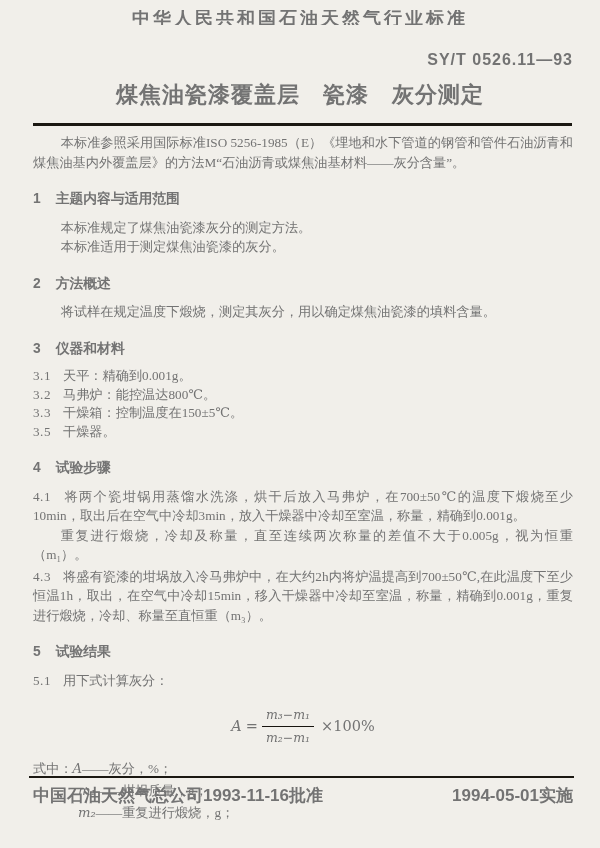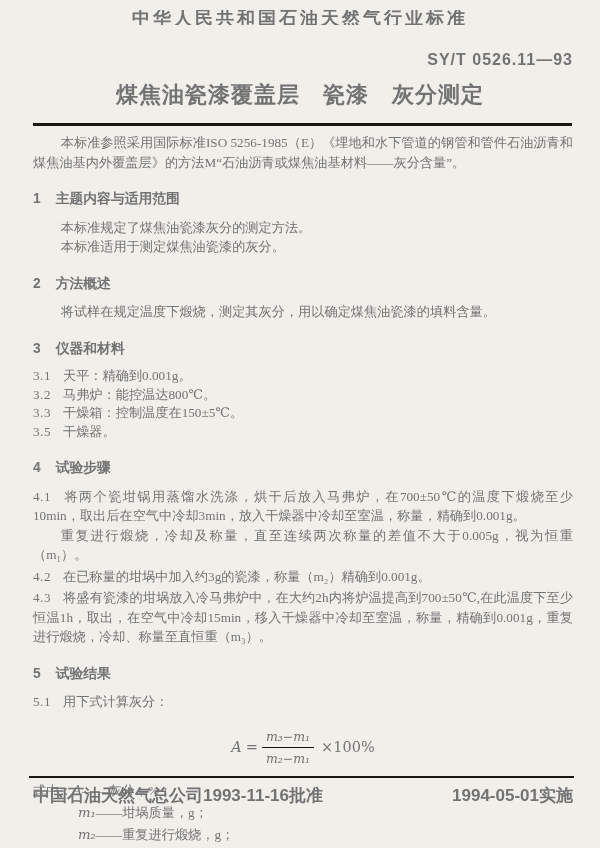--- a/index.html
+++ b/index.html
@@ -111,21 +111,20 @@
       <p class="clause"><span class="cnum">3.2</span><span>马弗炉：能控温达800℃。</span></p>
       <p class="clause"><span class="cnum">3.3</span><span>干燥箱：控制温度在150±5℃。</span></p>
       <p class="clause"><span class="cnum">3.5</span><span>干燥器。</span></p>
     </div>
 
     <p class="sec-head">
       <span class="num">4</span><span>试验步骤</span>
     </p>
     <p class="clause"><span class="cnum">4.1</span><span>将两个瓷坩锅用蒸馏水洗涤，烘干后放入马弗炉，在700±50℃的温度下煅烧至少10min，取出后在空气中冷却3min，放入干燥器中冷却至室温，称量，精确到0.001g。</span></p>
     <p class="indent">重复进行煅烧，冷却及称量，直至连续两次称量的差值不大于0.005g，视为恒重（m₁）。</p>
-    <p class="clause"><span class="cnum">4.2</span><span>在已称量的坩埚中加入约3g的瓷漆，称量（m₂）精确到0.001g。</span></p>
     <p class="clause"><span class="cnum">4.3</span><span>将盛有瓷漆的坩埚放入冷马弗炉中，在大约2h内将炉温提高到700±50℃,在此温度下至少恒温1h，取出，在空气中冷却15min，移入干燥器中冷却至室温，称量，精确到0.001g，重复进行煅烧，冷却、称量至直恒重（m₃）。</span></p>
 
     <p class="sec-head">
       <span class="num">5</span><span>试验结果</span>
     </p>
     <p class="clause"><span class="cnum">5.1</span><span>用下式计算灰分：</span></p>
 
     <div class="formula">
       <span class="f-lhs">A</span>
       <span class="f-eq">=</span>

